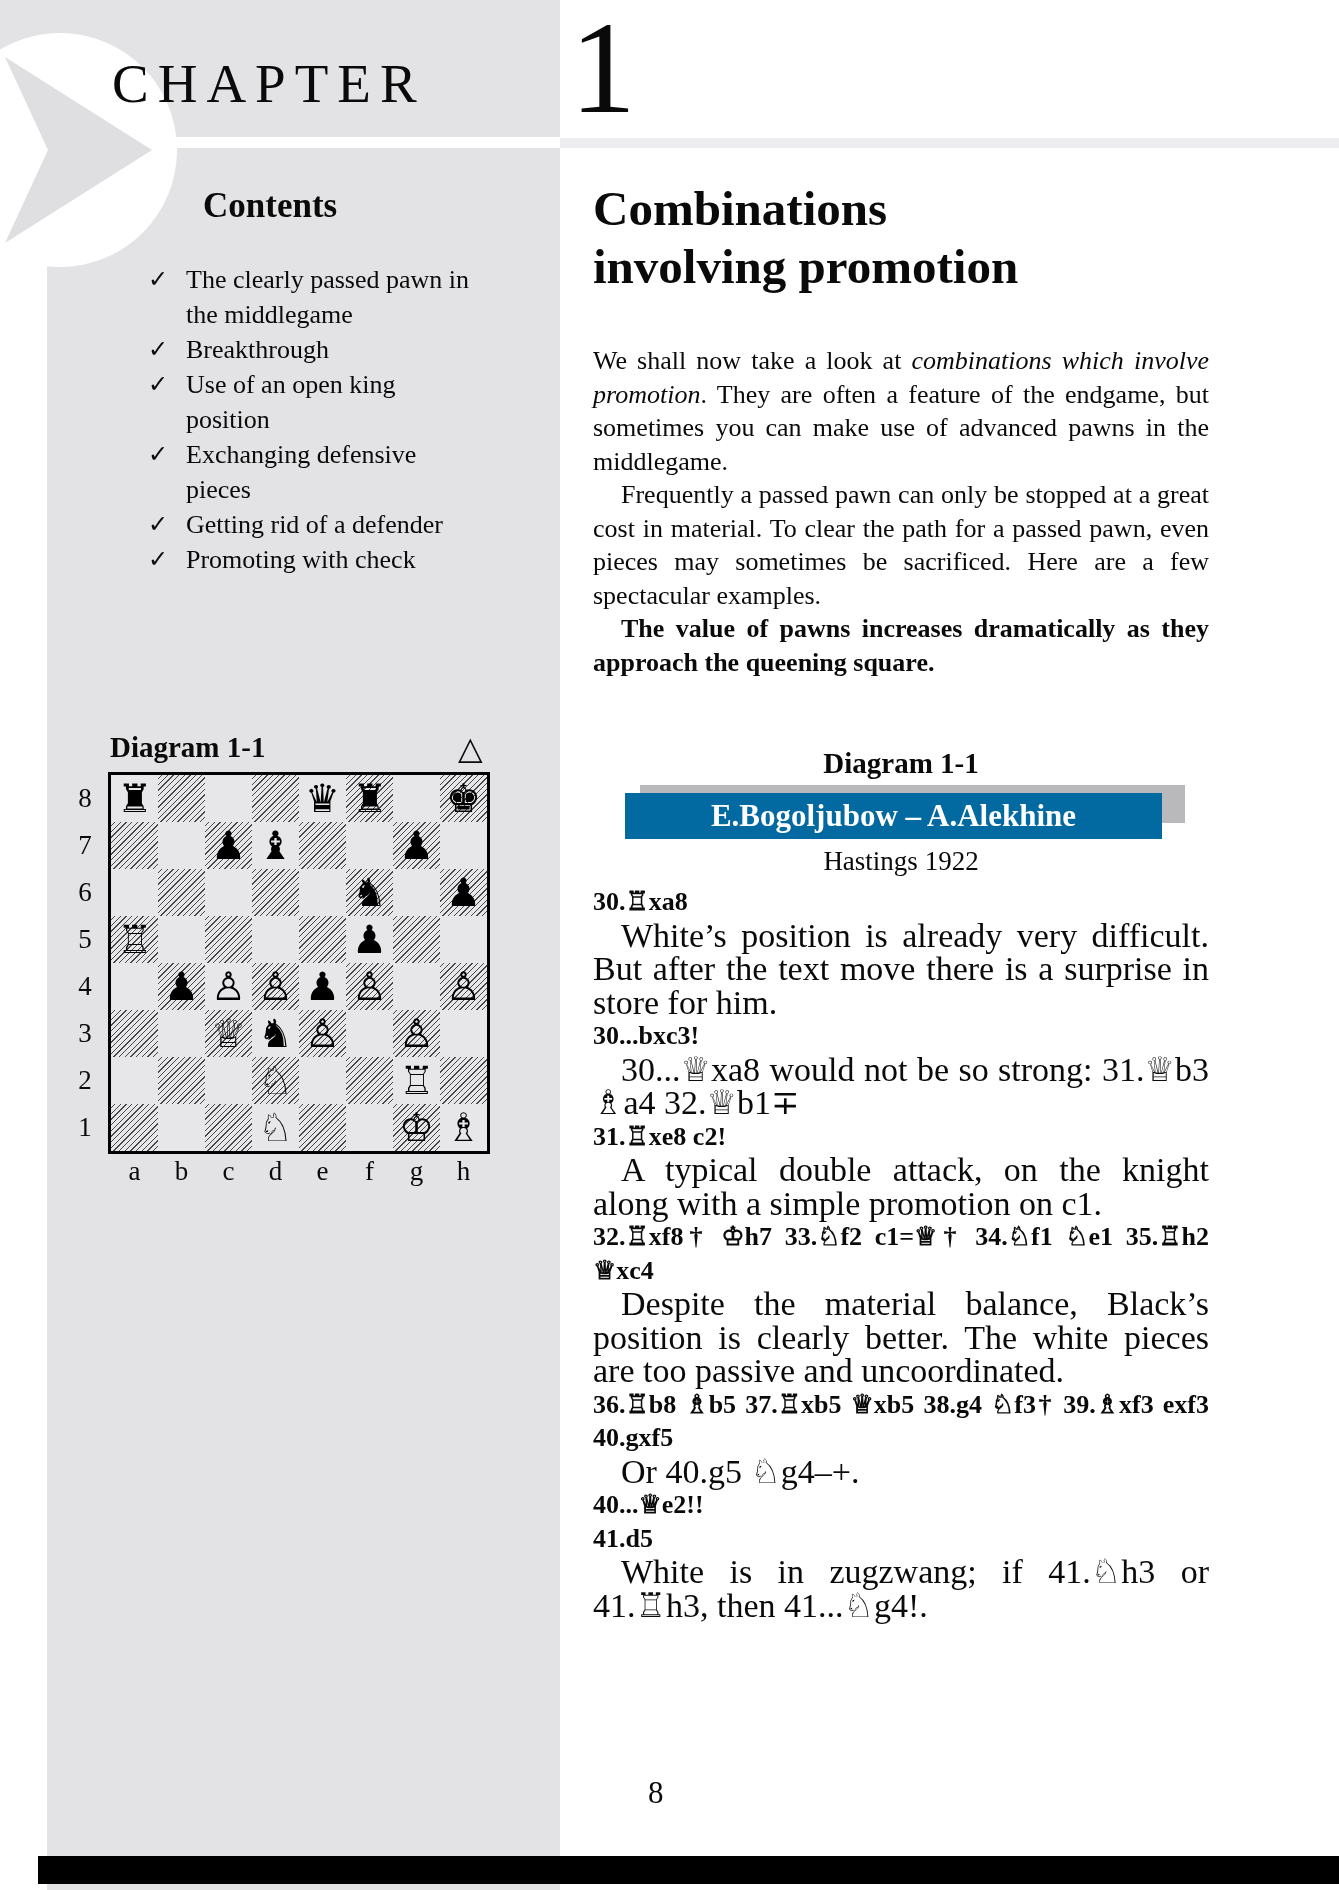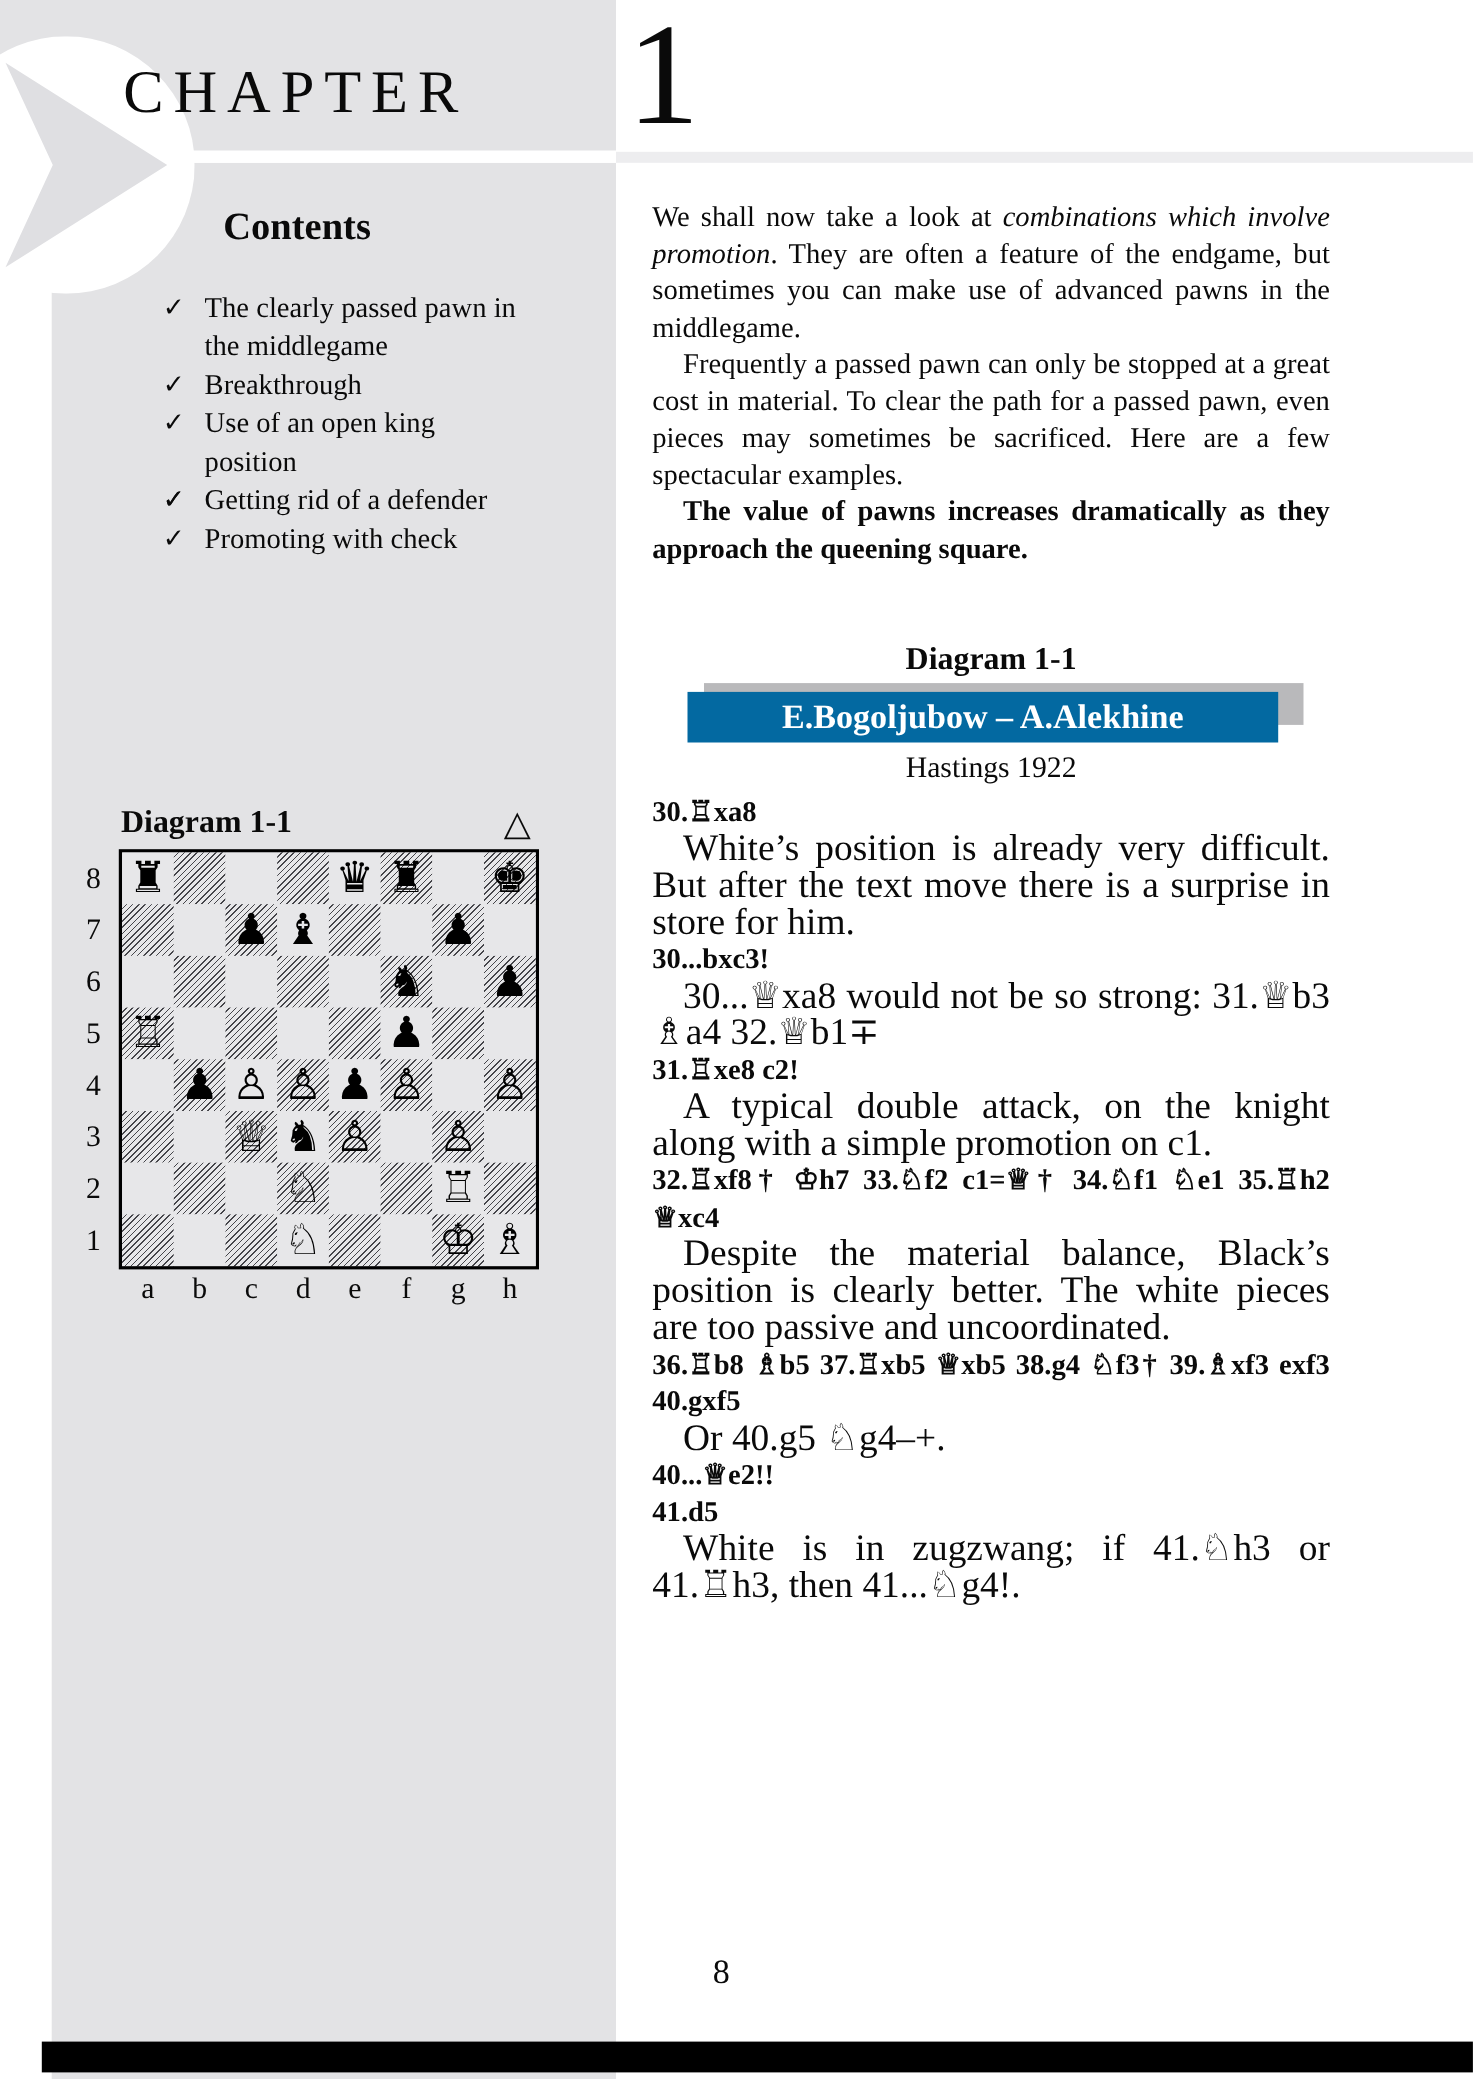--- a/index.html
+++ b/index.html
@@ -72,21 +72,21 @@
 </svg>
 
 <div class="abs" id="chapter-title">CHAPTER</div>
 <div class="abs" id="chapter-number">1</div>
 
 <div class="abs" id="contents-title">Contents</div>
 <div class="abs" id="contents-list">
     <div class="item"><span class="check">✓</span><span>The clearly passed pawn in the middlegame</span></div>
     <div class="item"><span class="check">✓</span><span>Breakthrough</span></div>
     <div class="item"><span class="check">✓</span><span>Use of an open king position</span></div>
-    <div class="item"><span class="check">✓</span></div>
+    <div class="item"><span class="check">✓</span><span>Exchanging defensive pieces</span></div>
     <div class="item"><span class="check">✓</span><span>Getting rid of a defender</span></div>
     <div class="item"><span class="check">✓</span><span>Promoting with check</span></div>
   </div>
 
 <div class="abs" id="diagram-label">Diagram 1-1</div>
 <div class="abs" id="to-move">△</div>
 <div class="abs" id="board">
     <div class="sq light">
       <span class="piece">♜</span>
     </div>
@@ -219,20 +219,21 @@
     <div>b</div>
     <div>c</div>
     <div>d</div>
     <div>e</div>
     <div>f</div>
     <div>g</div>
     <div>h</div>
   </div>
 
 <div class="abs" id="main-col">
+  <h1 id="main-title"><span>Combinations</span><br><span>involving promotion</span></h1>
   <div id="intro">
       <p class="para"><span>We shall now take a look at </span><span class="it">combinations which involve promotion</span><span>. They are often a feature of the endgame, but sometimes you can make use of advanced pawns in the middlegame.</span></p>
       <p class="para ind"><span>Frequently a passed pawn can only be stopped at a great cost in material. To clear the path for a passed pawn, even pieces may sometimes be sacrificed. Here are a few spectacular examples.</span></p>
       <p class="para ind b"><span>The value of pawns increases dramatically as they approach the queening square.</span></p>
     </div>
   <div id="diagram-caption">Diagram 1-1</div>
   <div id="banner-wrap">
     <div id="banner-shadow"></div>
     <div id="banner-main">
       <span>E.Bogoljubow – A.Alekhine</span>

